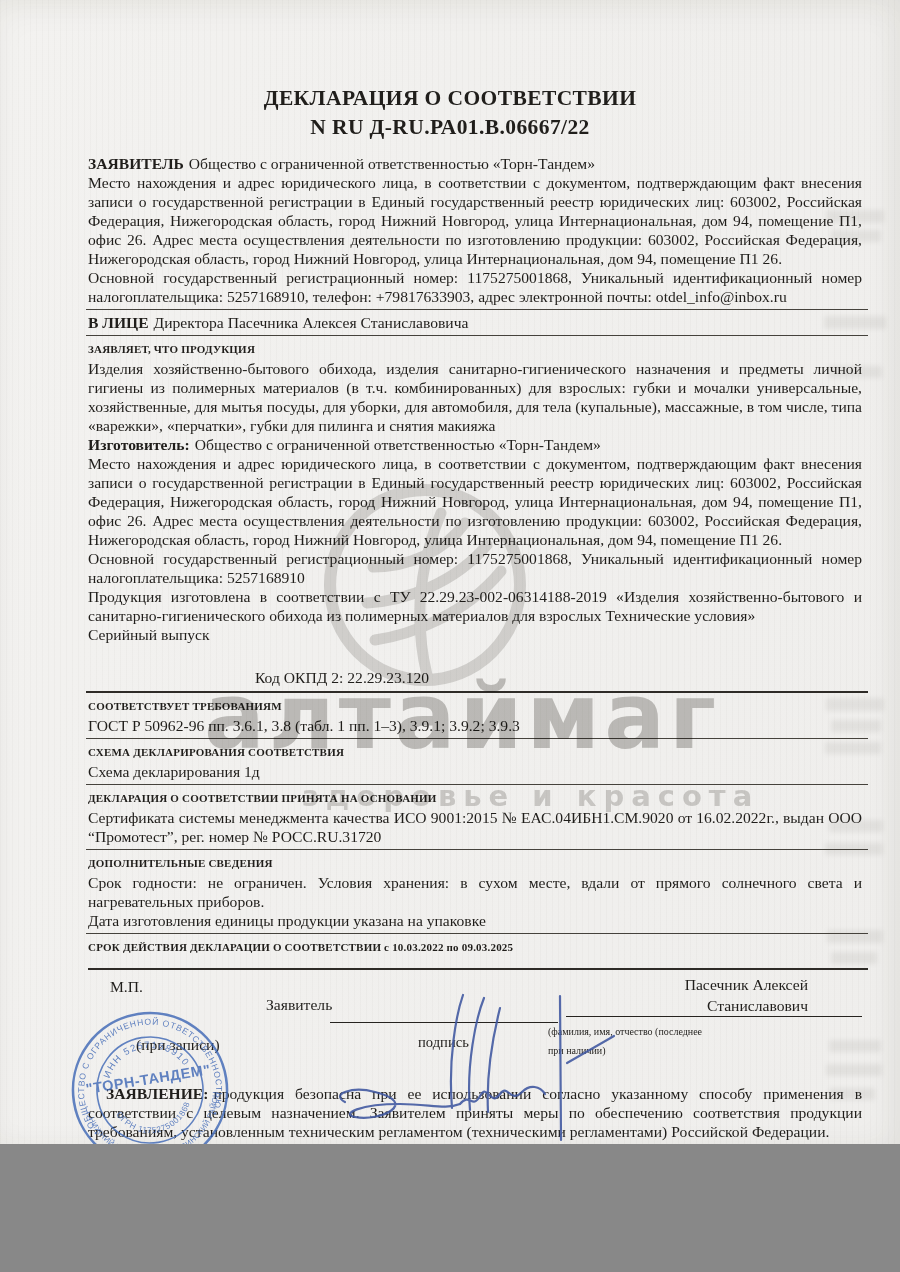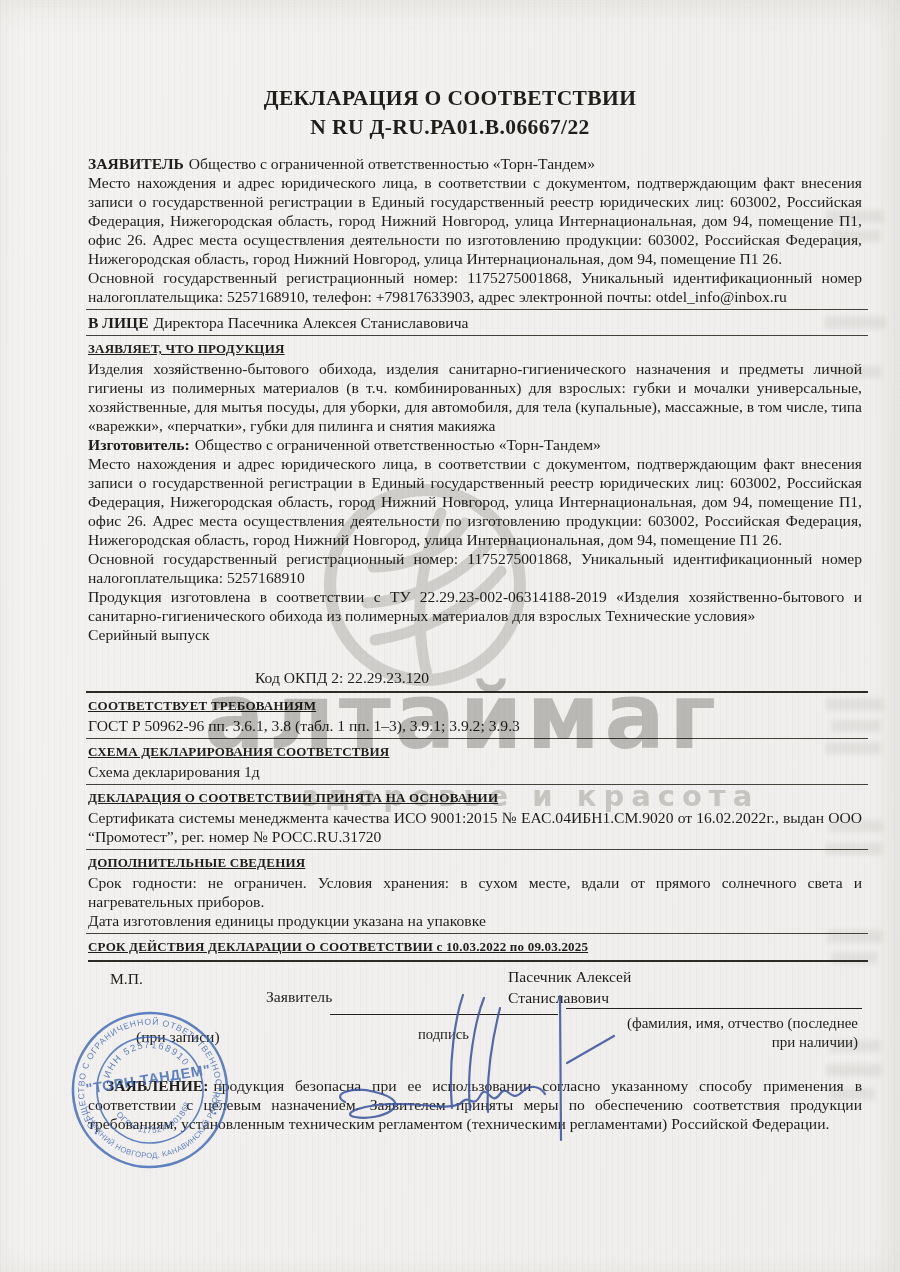--- a/index.html
+++ b/index.html
@@ -1,41 +1,41 @@
 <!DOCTYPE html>
 <html lang="ru"><head>
 <meta charset="utf-8">
 <style>
   html,body{margin:0;padding:0;background:#888;}
   .page{
-    position:relative;width:900px;height:1272px;overflow:hidden;margin:0 auto;
+    position:relative;width:900px;height:1144px;overflow:hidden;margin:0 auto;
     background:linear-gradient(105deg,#f3f2f0 0%,#f1f0ee 40%,#efeeec 100%);
     font-family:"Liberation Serif",serif;color:#201e1b;
     box-shadow:inset -10px 0 26px rgba(60,55,45,.05), inset 0 14px 30px rgba(60,55,45,.03);
   }
   .page::before{
     content:"";position:absolute;inset:0;z-index:0;pointer-events:none;
     background:repeating-linear-gradient(90deg,rgba(110,104,92,.035) 0 1px,transparent 1px 6px);
   }
   .ghost{position:absolute;background:#74716a;opacity:.11;filter:blur(2.5px);border-radius:2px;z-index:0;}
   .content{position:absolute;left:88px;top:84px;width:774px;z-index:1;}
   .content p{margin:0;font-size:15.6px;line-height:19px;}
   .j{text-align:justify;}
   .lead{padding-right:5px;}
   .title{text-align:center;font-weight:bold;font-size:21.5px;line-height:29px;letter-spacing:.4px;margin:0 50px 12px 0;}
-  .h{font-weight:bold;font-size:13px;line-height:20px;letter-spacing:.2px;text-decoration:underline;}
+  .h{font-weight:bold;font-size:11px;line-height:20px;letter-spacing:.2px;}
   .rule{height:0;border-bottom:1.3px solid #45423c;margin:3px 0 3px -2px;width:calc(100% + 8px);}
   .rule-strong{height:0;border-bottom:2.2px solid #2e2b27;margin:4px 0 3px -2px;width:calc(100% + 8px);}
   .codes{margin-left:167px;font-size:15.6px;line-height:19px;margin-top:24px;}
-  .validity{border-bottom:2px solid #2e2b27;padding-bottom:3px;width:calc(100% + 6px);}
+  .validity{border-bottom:2px solid #2e2b27;padding-bottom:11px;width:calc(100% + 6px);}
   .sig-area{position:relative;height:106px;font-size:15.6px;}
   .sig-abs{position:absolute;white-space:nowrap;}
   .sig-line{position:absolute;border-bottom:1.5px solid #26231f;}
-  .caption{font-size:15px;line-height:19px;text-align:right;}
-  .signer{position:absolute;left:420px;top:4px;width:300px;text-align:left;line-height:21px;}
+  .caption{font-size:10px;line-height:19px;text-align:left;}
+  .signer{position:absolute;left:420px;top:4px;width:300px;text-align:right;line-height:21px;}
   .statement{margin-top:8px !important;text-indent:18px;}
   .watermark{position:absolute;inset:0;z-index:2;mix-blend-mode:multiply;pointer-events:none;}
   .wm-logo{position:absolute;left:315px;top:475px;opacity:.30;}
   .wm-text{position:absolute;left:204px;top:672px;font-family:"DejaVu Sans",sans-serif;font-weight:700;font-size:90px;line-height:1;color:#8e8c88;opacity:.5;letter-spacing:4px;}
   .wm-sub{position:absolute;left:302px;top:782px;font-family:"DejaVu Sans",sans-serif;font-weight:700;font-size:29px;line-height:1;color:#93918d;opacity:.4;letter-spacing:7px;}
   .overlay{position:absolute;left:0;top:0;z-index:3;pointer-events:none;}
   .stamp-text{font-family:"Liberation Sans",sans-serif;fill:#3c66b5;}
 </style>
 </head>
 <body>

